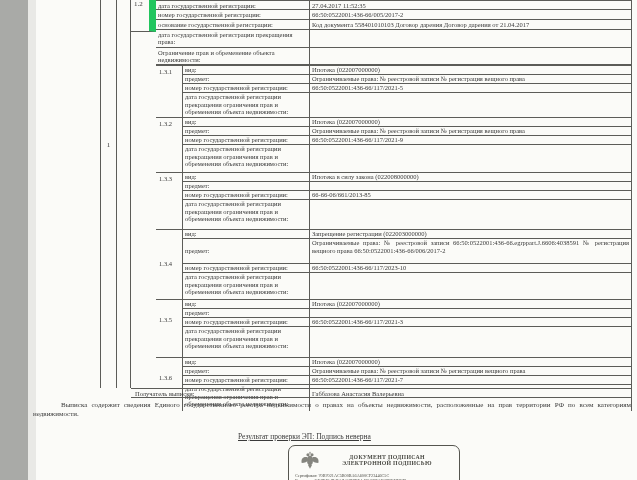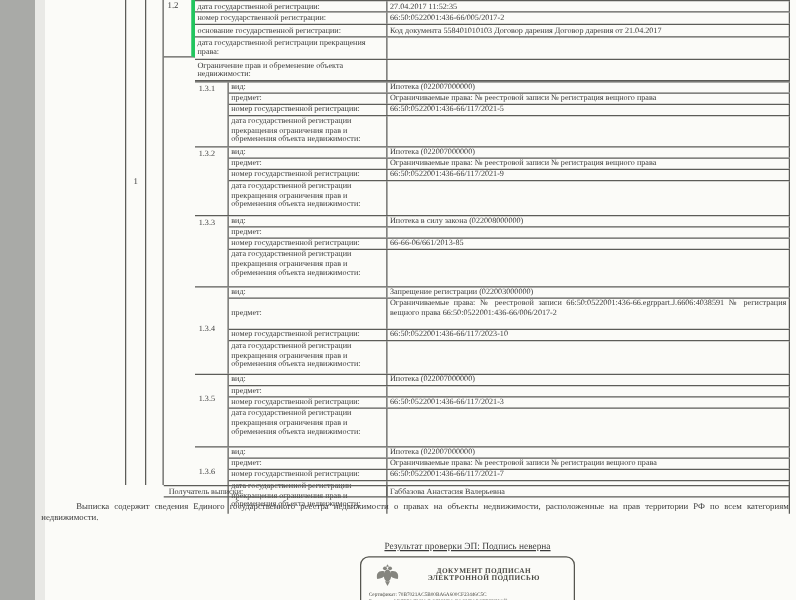--- a/index.html
+++ b/index.html
@@ -10,21 +10,21 @@
 
   
   .tbl { position:absolute; left:100px; top:0; width:532px; height:398px;
          font-size:6.5px; line-height:7.5px; color:#3a3a3a; }
   .col1 { position:absolute; left:0; top:0; width:17px; height:388px;
           border-left:1px solid #5c5c58; border-right:1px solid #5c5c58;
           text-align:center; padding-top:142px; font-size:7px; }
   .col2 { position:absolute; left:17px; top:0; width:14px; height:388px;
           border-right:1px solid #5c5c58; }
   .col3 { position:absolute; left:31px; top:0; width:25px; height:388px; }
-  .cell-12 { height:46px; border-right:3px solid #22c55e; border-bottom:1px solid #5c5c58;
+  .cell-12 { height:32px; border-right:7px solid #22c55e; border-bottom:1px solid #5c5c58;
              padding:1px 0 16px 3px; font-size:7px; }
   .cell-13 { height:342px; border-right:1px solid #5c5c58; padding:160px 0 0 3px; font-size:7px; }
   .main { position:absolute; left:56px; top:0; width:476px; }
   .row { display:flex; border-bottom:1px solid #5c5c58; }
   .row.last { border-bottom:none; }
   .lab { width:154px; border-right:1px solid #5c5c58; padding:0.5px 2px 0 2px; overflow:hidden; }
   .val { flex:1; border-right:1px solid #5c5c58; padding:0.5px 2px 0 2px; overflow:hidden; }
   .blk { display:flex; border-top:1px solid #5c5c58; }
   .blk-num { width:27px; border-right:1px solid #5c5c58; padding:2px 0 0 3px; font-size:6.5px; }
   .blk-rows { flex:1; }
@@ -43,21 +43,21 @@
   .top-line { border-top:1px solid #5c5c58; }
   .just { text-align:justify; }
   .foot-row { position:absolute; left:31px; top:388px; width:501px; height:10px; display:flex;
               border-top:1px solid #5c5c58; border-bottom:1px solid #5c5c58; }
   .foot-lab { width:179px; border-right:1px solid #5c5c58; padding:1px 2px 0 4px; }
   .foot-val { flex:1; border-right:1px solid #5c5c58; padding:1px 2px 0 2px; }
 
   
   .note { position:absolute; left:33px; top:401px; width:598px; font-size:7px; line-height:9px;
           text-align:justify; text-indent:28px; color:#3a3a3a; }
-  .sig-result { position:absolute; left:238px; top:432px; width:272px; text-align:center;
+  .sig-result { position:absolute; left:238px; top:432px; width:272px; 
                 font-size:7.5px; white-space:nowrap; color:#3a3a3a;font-family:Liberation Serif, serif; }
   .sig-result span { text-decoration:underline; }
   .stamp { position:absolute; left:288px; top:445px; width:172px; height:44px;
            border:1px solid #55554f; border-radius:7px; padding:3px 6px 0 6px; color:#4a4a44; }
   .stamp-top { display:flex; align-items:center; }
   .stamp-emblem { width:22px; height:22px; flex:0 0 22px; margin-left:4px; }
   .stamp-titles { flex:1; text-align:center; font-weight:bold; font-size:5.8px; line-height:6.5px;
                   letter-spacing:0.3px; }
   .stamp-meta { margin-top:2px; font-size:4.2px; line-height:5px; white-space:nowrap; overflow:hidden; }
 </style>

